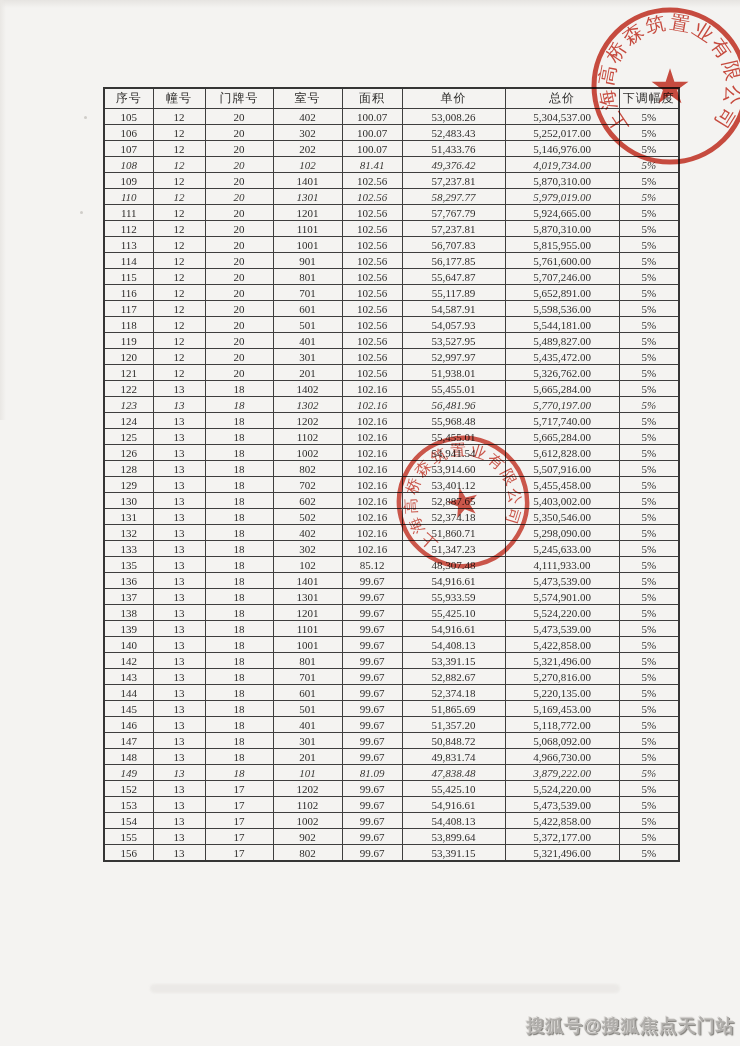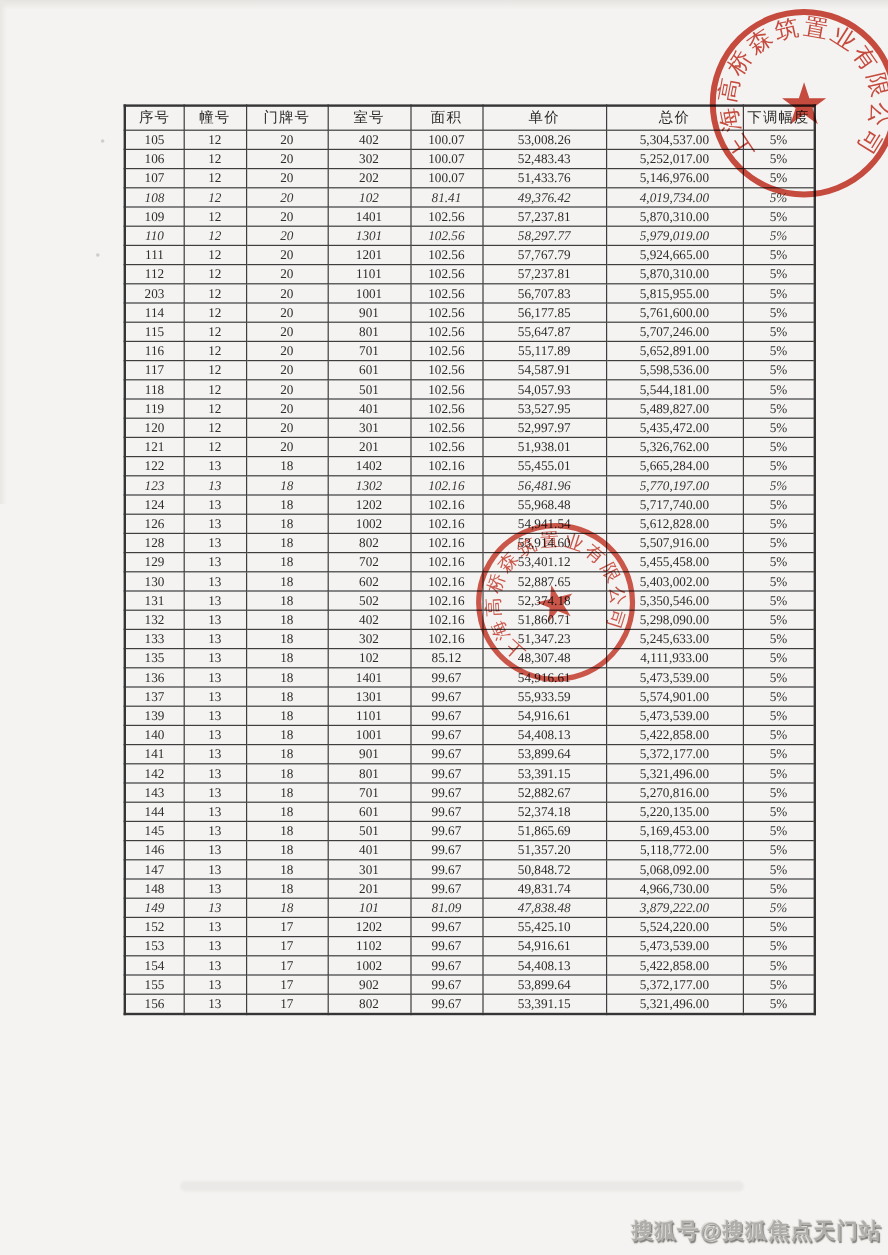--- a/index.html
+++ b/index.html
@@ -171,21 +171,21 @@
         <td>112</td>
         <td>12</td>
         <td>20</td>
         <td>1101</td>
         <td>102.56</td>
         <td>57,237.81</td>
         <td>5,870,310.00</td>
         <td>5%</td>
       </tr>
       <tr>
-        <td>203</td>
+        <td>113</td>
         <td>12</td>
         <td>20</td>
         <td>1001</td>
         <td>102.56</td>
         <td>56,707.83</td>
         <td>5,815,955.00</td>
         <td>5%</td>
       </tr>
       <tr>
         <td>114</td>
@@ -288,20 +288,30 @@
         <td>5%</td>
       </tr>
       <tr>
         <td>124</td>
         <td>13</td>
         <td>18</td>
         <td>1202</td>
         <td>102.16</td>
         <td>55,968.48</td>
         <td>5,717,740.00</td>
+        <td>5%</td>
+      </tr>
+      <tr>
+        <td>125</td>
+        <td>13</td>
+        <td>18</td>
+        <td>1102</td>
+        <td>102.16</td>
+        <td>55,455.01</td>
+        <td>5,665,284.00</td>
         <td>5%</td>
       </tr>
       <tr>
         <td>126</td>
         <td>13</td>
         <td>18</td>
         <td>1002</td>
         <td>102.16</td>
         <td>54,941.54</td>
         <td>5,612,828.00</td>
@@ -391,47 +401,47 @@
         <td>137</td>
         <td>13</td>
         <td>18</td>
         <td>1301</td>
         <td>99.67</td>
         <td>55,933.59</td>
         <td>5,574,901.00</td>
         <td>5%</td>
       </tr>
       <tr>
+        <td>138</td>
+        <td>13</td>
+        <td>18</td>
+        <td>1201</td>
+        <td>99.67</td>
+        <td>55,425.10</td>
+        <td>5,524,220.00</td>
+        <td>5%</td>
+      </tr>
+      <tr>
         <td>139</td>
         <td>13</td>
         <td>18</td>
         <td>1101</td>
         <td>99.67</td>
         <td>54,916.61</td>
         <td>5,473,539.00</td>
         <td>5%</td>
       </tr>
       <tr>
         <td>140</td>
         <td>13</td>
         <td>18</td>
         <td>1001</td>
         <td>99.67</td>
         <td>54,408.13</td>
         <td>5,422,858.00</td>
-        <td>5%</td>
-      </tr>
-      <tr>
-        <td>141</td>
-        <td>13</td>
-        <td>18</td>
-        <td>901</td>
-        <td>99.67</td>
-        <td>53,899.64</td>
-        <td>5,372,177.00</td>
         <td>5%</td>
       </tr>
       <tr>
         <td>142</td>
         <td>13</td>
         <td>18</td>
         <td>801</td>
         <td>99.67</td>
         <td>53,391.15</td>
         <td>5,321,496.00</td>

